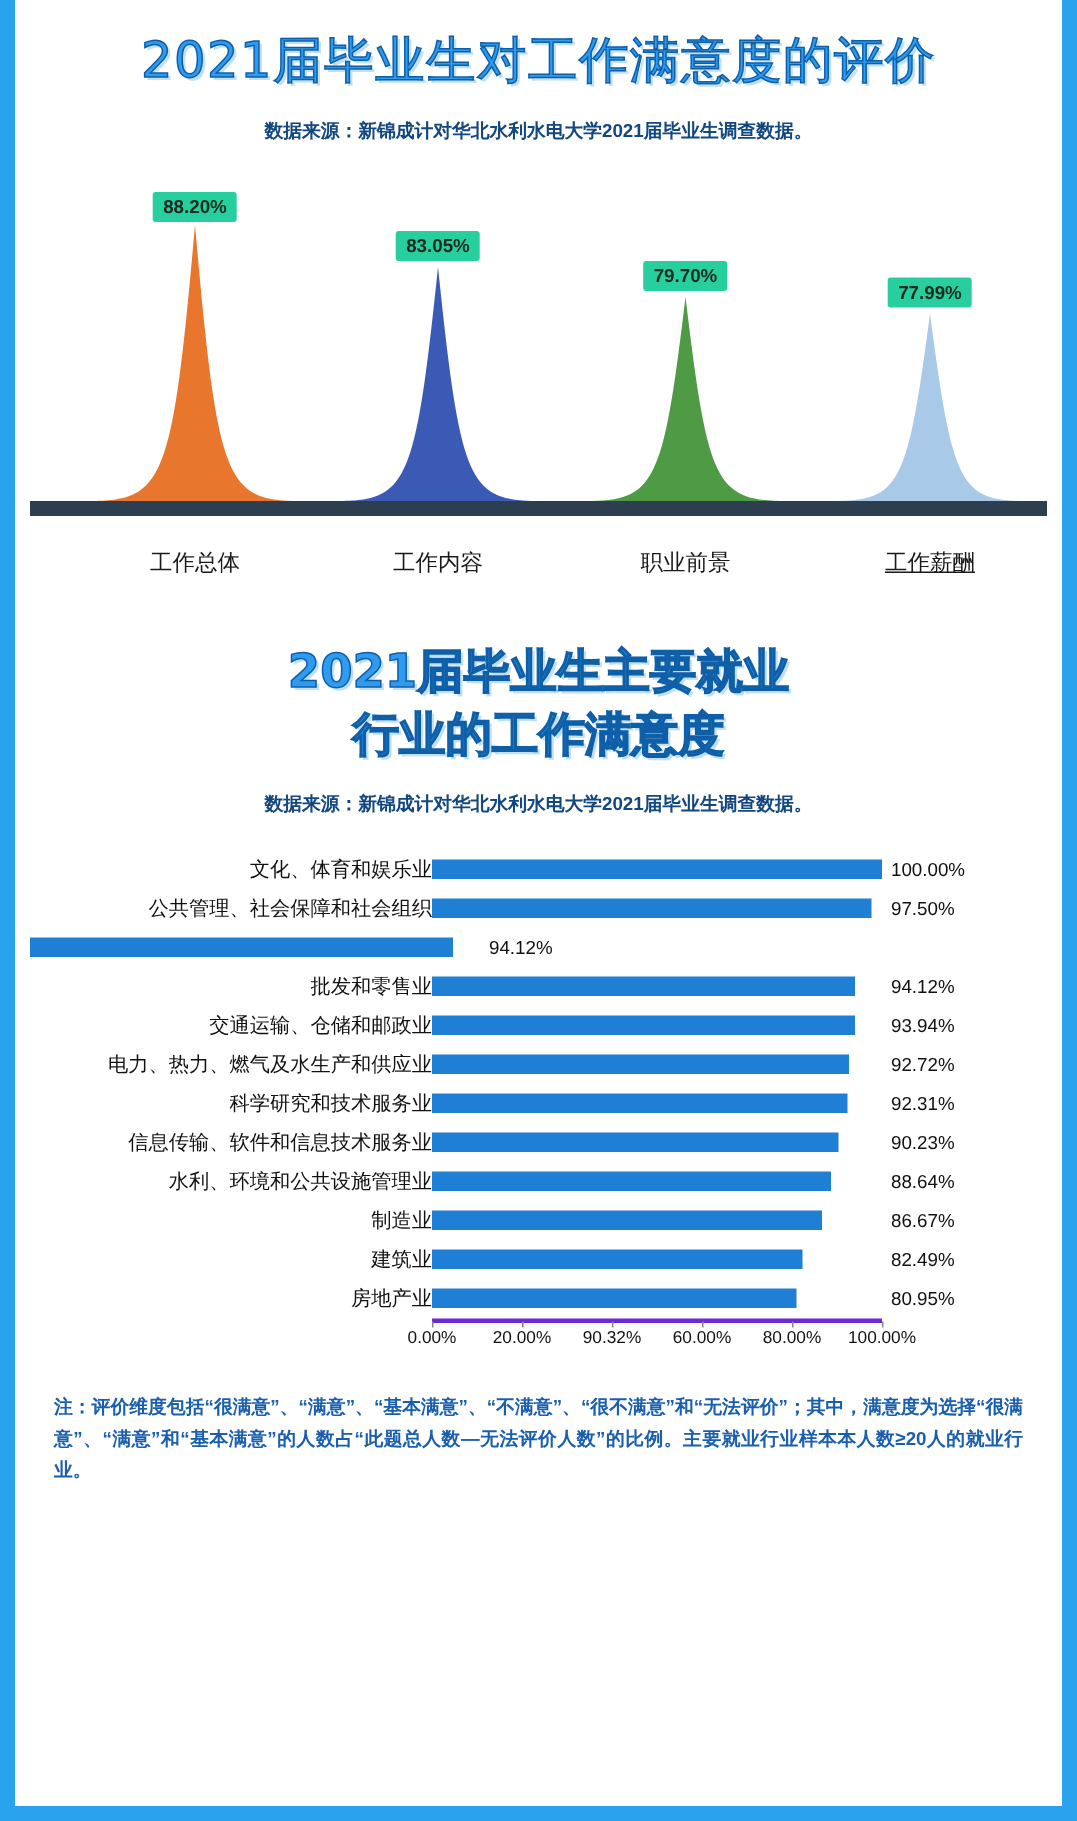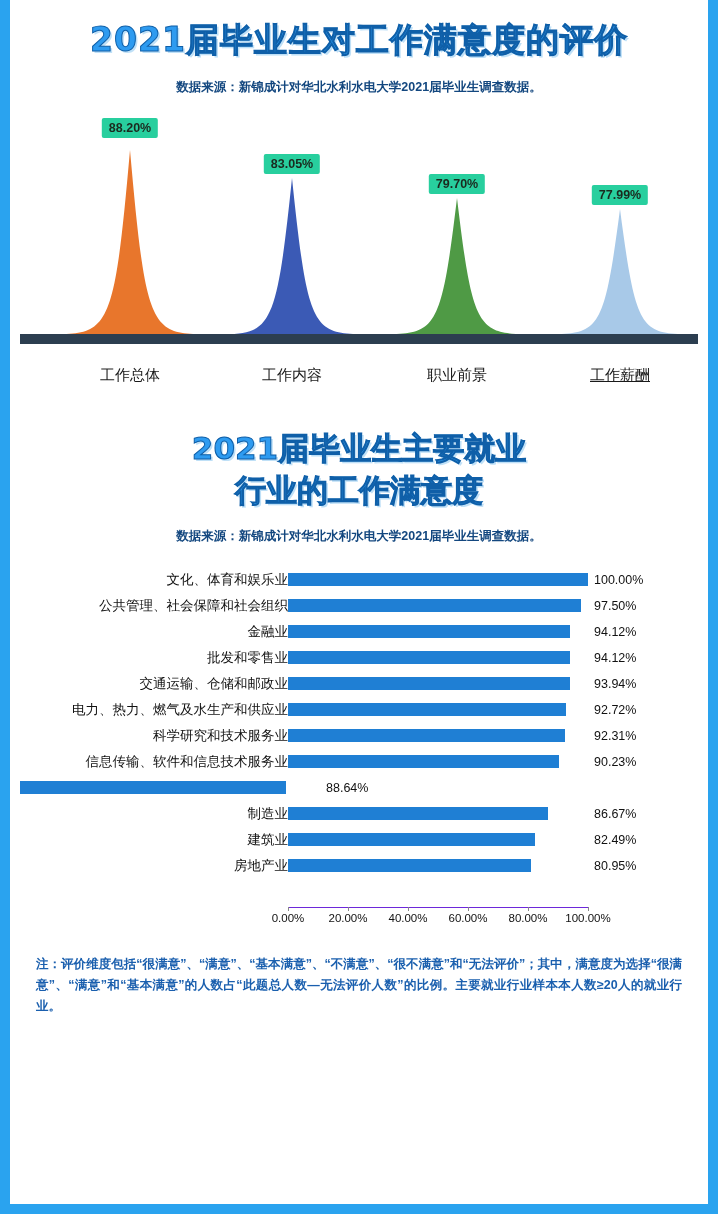--- a/index.html
+++ b/index.html
@@ -17,21 +17,21 @@
     border-left:10px solid #2aa3ef;
     border-right:10px solid #2aa3ef;
   }
   .inner{position:relative;width:698px;height:1214px;background:#fff;}
 
   
   .title1{
     margin:0;padding-top:18px;
     text-align:center;
     font-size:33px;
-    font-weight:bold;
+    font-weight:normal;
     letter-spacing:1px;
     color:#2e9bf0;
     -webkit-text-stroke:1px #0f5fa8;
     text-shadow:2px 2px 0 #bfe0f7;
     font-family:"DejaVu Sans",sans-serif;
   }
   .source{
     text-align:center;
     font-size:12.5px;
     font-weight:bold;
@@ -127,22 +127,21 @@
     font-size:12.5px;
     color:#111;
     padding-left:6px;
     white-space:nowrap;
   }
   .axis-x{
     position:relative;
     margin-left:268px;
     width:300px;
     height:24px;
-    border-top:1px solid #6d28d9;
-    margin-top:28px;
+    border-top:3px solid #6d28d9;
   }
   .tick{
     position:absolute;
     top:4px;
     transform:translateX(-50%);
     font-size:11.5px;
     color:#111;
     white-space:nowrap;
   }
   .tickmark{
@@ -178,21 +177,21 @@
   <div class="source">数据来源：新锦成计对华北水利水电大学2021届毕业生调查数据。</div>
 
   <div class="peaks-wrap">
     <svg class="peaks-svg" width="678" height="250" viewBox="0 0 678 250">
       <rect x="0" y="224" width="678" height="10" fill="#2c3e50"></rect>
       <path d="M 40 224 C 90 224 95 210 110 40 C 125 210 130 224 180 224 Z" fill="#e8762c"></path>
       <path d="M 205 224 C 252 224 257 212 272 68 C 287 212 292 224 340 224 Z" fill="#3b5ab5"></path>
       <path d="M 370 224 C 417 224 422 213 437 88 C 452 213 457 224 505 224 Z" fill="#4f9a45"></path>
       <path d="M 535 224 C 580 224 585 214 600 99 C 615 214 620 224 665 224 Z" fill="#a8c9e8"></path>
     </svg>
-    <div class="peak-label" style="left:110px;top:8px;">88.20%</div>
+    <div class="peak-label" style="left:110px;top:18px;">88.20%</div>
     <div class="peak-label" style="left:272px;top:44px;">83.05%</div>
     <div class="peak-label" style="left:437px;top:64px;">79.70%</div>
     <div class="peak-label" style="left:600px;top:75px;">77.99%</div>
   </div>
 
   <div class="axis-labels">
     <div class="axis-label" style="left:110px;">工作总体</div>
     <div class="axis-label" style="left:272px;">工作内容</div>
     <div class="axis-label" style="left:437px;text-align:right;">职业前景</div>
     <div class="axis-label" style="left:600px;text-decoration:underline;">工作薪酬</div>
@@ -214,21 +213,20 @@
           <div class="bar-val">100.00%</div>
         </div>
         <div class="bar-row">
           <div class="bar-cat">公共管理、社会保障和社会组织</div>
           <div class="bar-track">
             <div class="bar-fill" style="width: 292.5px; background: rgb(31, 127, 212);"></div>
           </div>
           <div class="bar-val">97.50%</div>
         </div>
         <div class="bar-row">
-          <div class="bar-cat">金融业</div>
           <div class="bar-track">
             <div class="bar-fill" style="width: 282.36px; background: rgb(31, 127, 212);"></div>
           </div>
           <div class="bar-val">94.12%</div>
         </div>
         <div class="bar-row">
           <div class="bar-cat">批发和零售业</div>
           <div class="bar-track">
             <div class="bar-fill" style="width: 282.36px; background: rgb(31, 127, 212);"></div>
           </div>
@@ -256,20 +254,21 @@
           <div class="bar-val">92.31%</div>
         </div>
         <div class="bar-row">
           <div class="bar-cat">信息传输、软件和信息技术服务业</div>
           <div class="bar-track">
             <div class="bar-fill" style="width: 270.69px; background: rgb(31, 127, 212);"></div>
           </div>
           <div class="bar-val">90.23%</div>
         </div>
         <div class="bar-row">
+          <div class="bar-cat">水利、环境和公共设施管理业</div>
           <div class="bar-track">
             <div class="bar-fill" style="width: 265.92px; background: rgb(31, 127, 212);"></div>
           </div>
           <div class="bar-val">88.64%</div>
         </div>
         <div class="bar-row">
           <div class="bar-cat">制造业</div>
           <div class="bar-track">
             <div class="bar-fill" style="width: 260.01px; background: rgb(31, 127, 212);"></div>
           </div>
@@ -288,21 +287,21 @@
             <div class="bar-fill" style="width: 242.85px; background: rgb(31, 127, 212);"></div>
           </div>
           <div class="bar-val">80.95%</div>
         </div>
         <div class="axis-x">
           <div class="tickmark" style="left: 0px;"></div>
           <div class="tick" style="left: 0px;">0.00%</div>
           <div class="tickmark" style="left: 60px;"></div>
           <div class="tick" style="left: 60px;">20.00%</div>
           <div class="tickmark" style="left: 120px;"></div>
-          <div class="tick" style="left: 120px;">40.00%</div>
+          <div class="tick" style="left: 120px;">90.32%</div>
           <div class="tickmark" style="left: 180px;"></div>
           <div class="tick" style="left: 180px;">60.00%</div>
           <div class="tickmark" style="left: 240px;"></div>
           <div class="tick" style="left: 240px;">80.00%</div>
           <div class="tickmark" style="left: 300px;"></div>
           <div class="tick" style="left: 300px;">100.00%</div>
         </div>
       </div>
 
   <p class="note">注：评价维度包括“很满意”、“满意”、“基本满意”、“不满意”、“很不满意”和“无法评价”；其中，满意度为选择“很满意”、“满意”和“基本满意”的人数占“此题总人数—无法评价人数”的比例。主要就业行业样本本人数≥20人的就业行业。</p>

